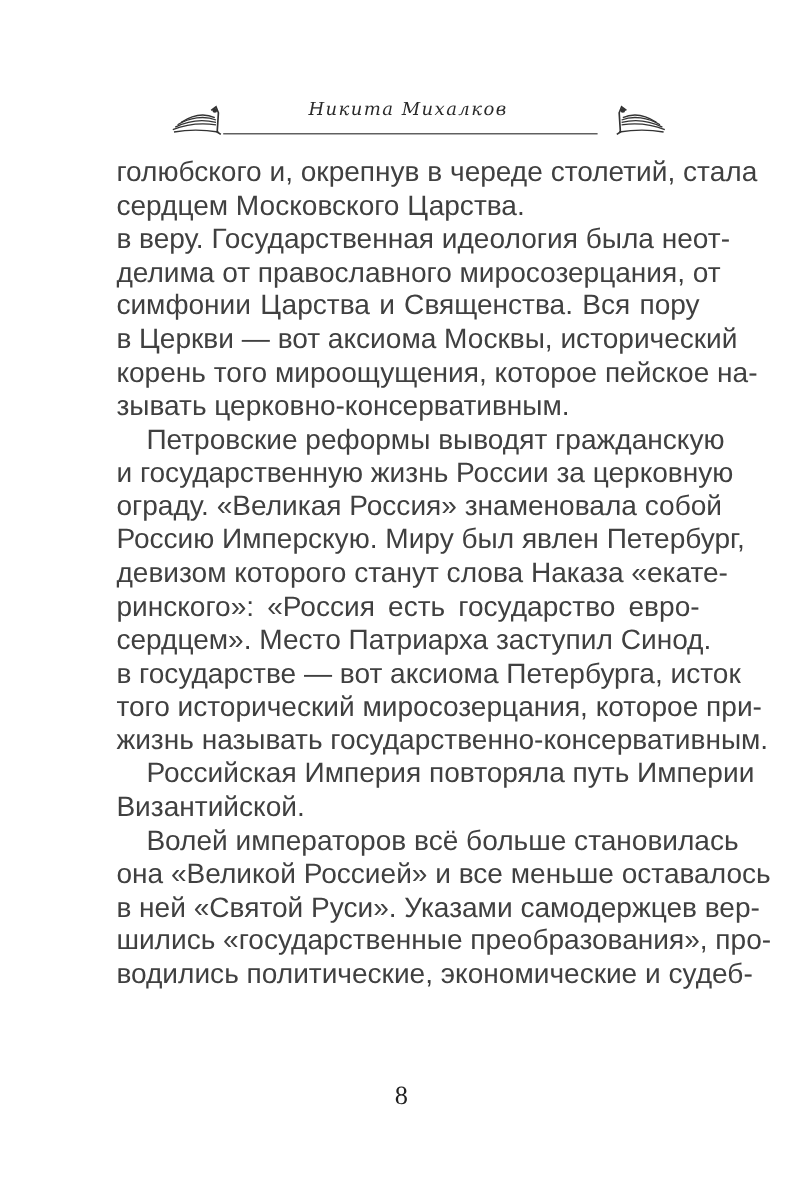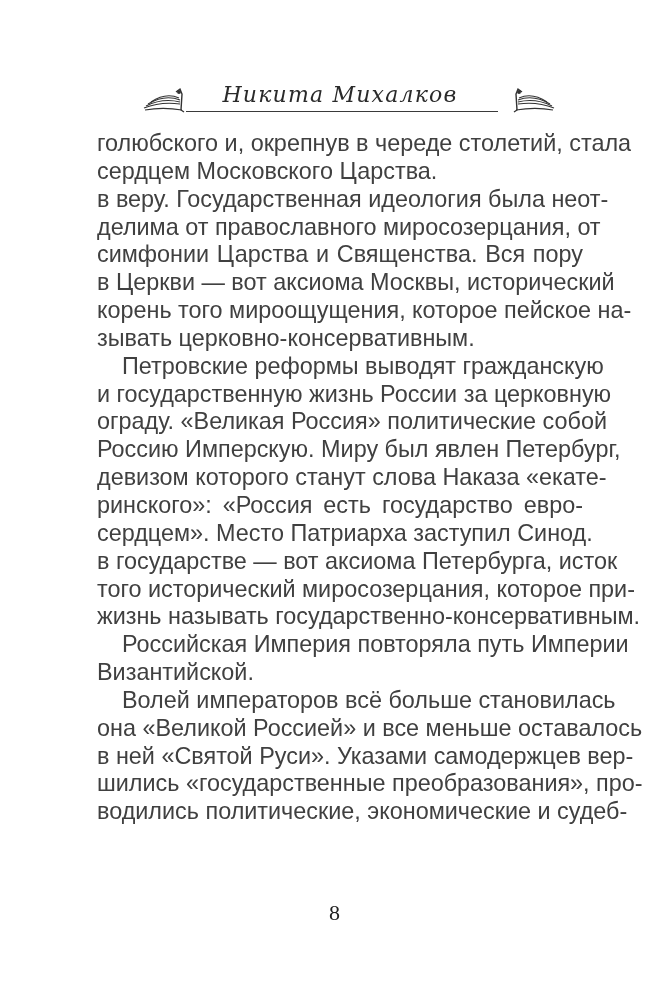--- a/index.html
+++ b/index.html
@@ -22,21 +22,21 @@
       height: 28px;
     }
     .running-head .title {
       position: absolute;
       left: 0;
       right: 0;
       top: 4px;
       text-align: center;
       font-family: "DejaVu Serif", "Liberation Serif", serif;
       font-style: italic;
-      font-size: 22px;
+      font-size: 15px;
       letter-spacing: 1.2px;
       color: #2a2a2a;
     }
     .running-head .rule {
       position: absolute;
       left: 38px;
       right: 34px;
       top: 33px;
       height: 0;
       border-top: 1.5px solid #3a3a3a;
@@ -118,21 +118,21 @@
     <span class="line">голюбского и, окрепнув в череде столетий, стала</span>
     <span class="line last">сердцем Московского Царства.</span>
     <span class="line">в веру. Государственная идеология была неот-</span>
     <span class="line">делима от православного миросозерцания, от</span>
     <span class="line">симфонии Царства и Священства. Вся пору</span>
     <span class="line">в Церкви — вот аксиома Москвы, исторический</span>
     <span class="line">корень того мироощущения, которое пейское на-</span>
     <span class="line last">зывать церковно-консервативным.</span>
     <span class="line indent">Петровские реформы выводят гражданскую</span>
     <span class="line">и государственную жизнь России за церковную</span>
-    <span class="line">ограду. «Великая Россия» политические собой</span>
+    <span class="line">ограду. «Великая Россия» знаменовала собой</span>
     <span class="line">Россию Имперскую. Миру был явлен Петербург,</span>
     <span class="line">девизом которого станут слова Наказа «екате-</span>
     <span class="line">ринского»: «Россия есть государство евро-</span>
     <span class="line">сердцем». Место Патриарха заступил Синод.</span>
     <span class="line">в государстве — вот аксиома Петербурга, исток</span>
     <span class="line">того исторический миросозерцания, которое при-</span>
     <span class="line last">жизнь называть государственно-консервативным.</span>
     <span class="line indent">Российская Империя повторяла путь Империи</span>
     <span class="line last">Византийской.</span>
     <span class="line indent">Волей императоров всё больше становилась</span>

